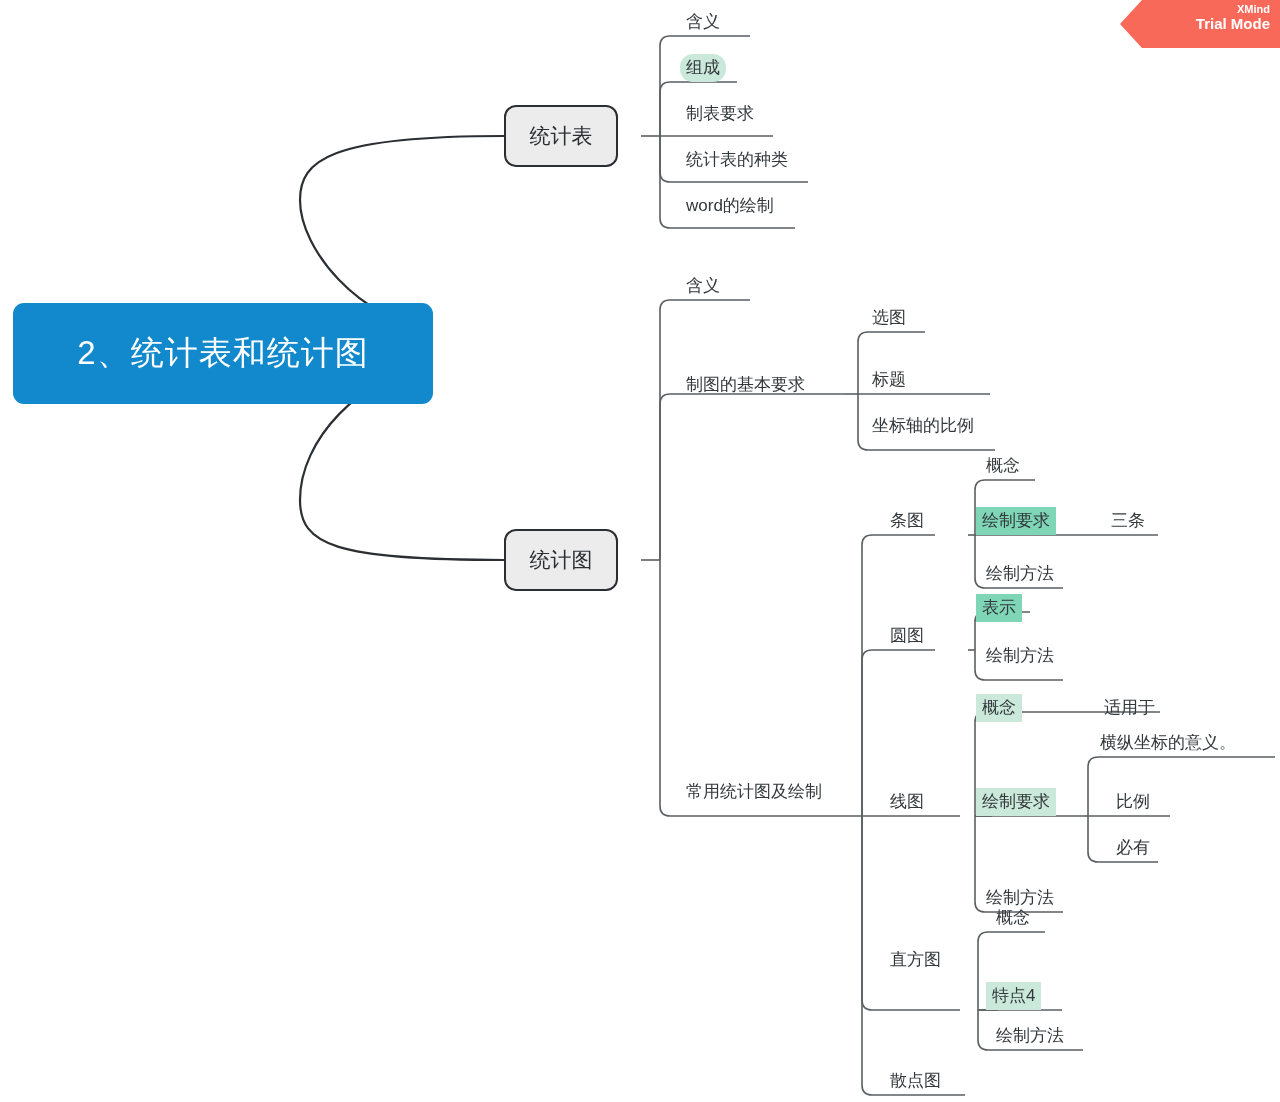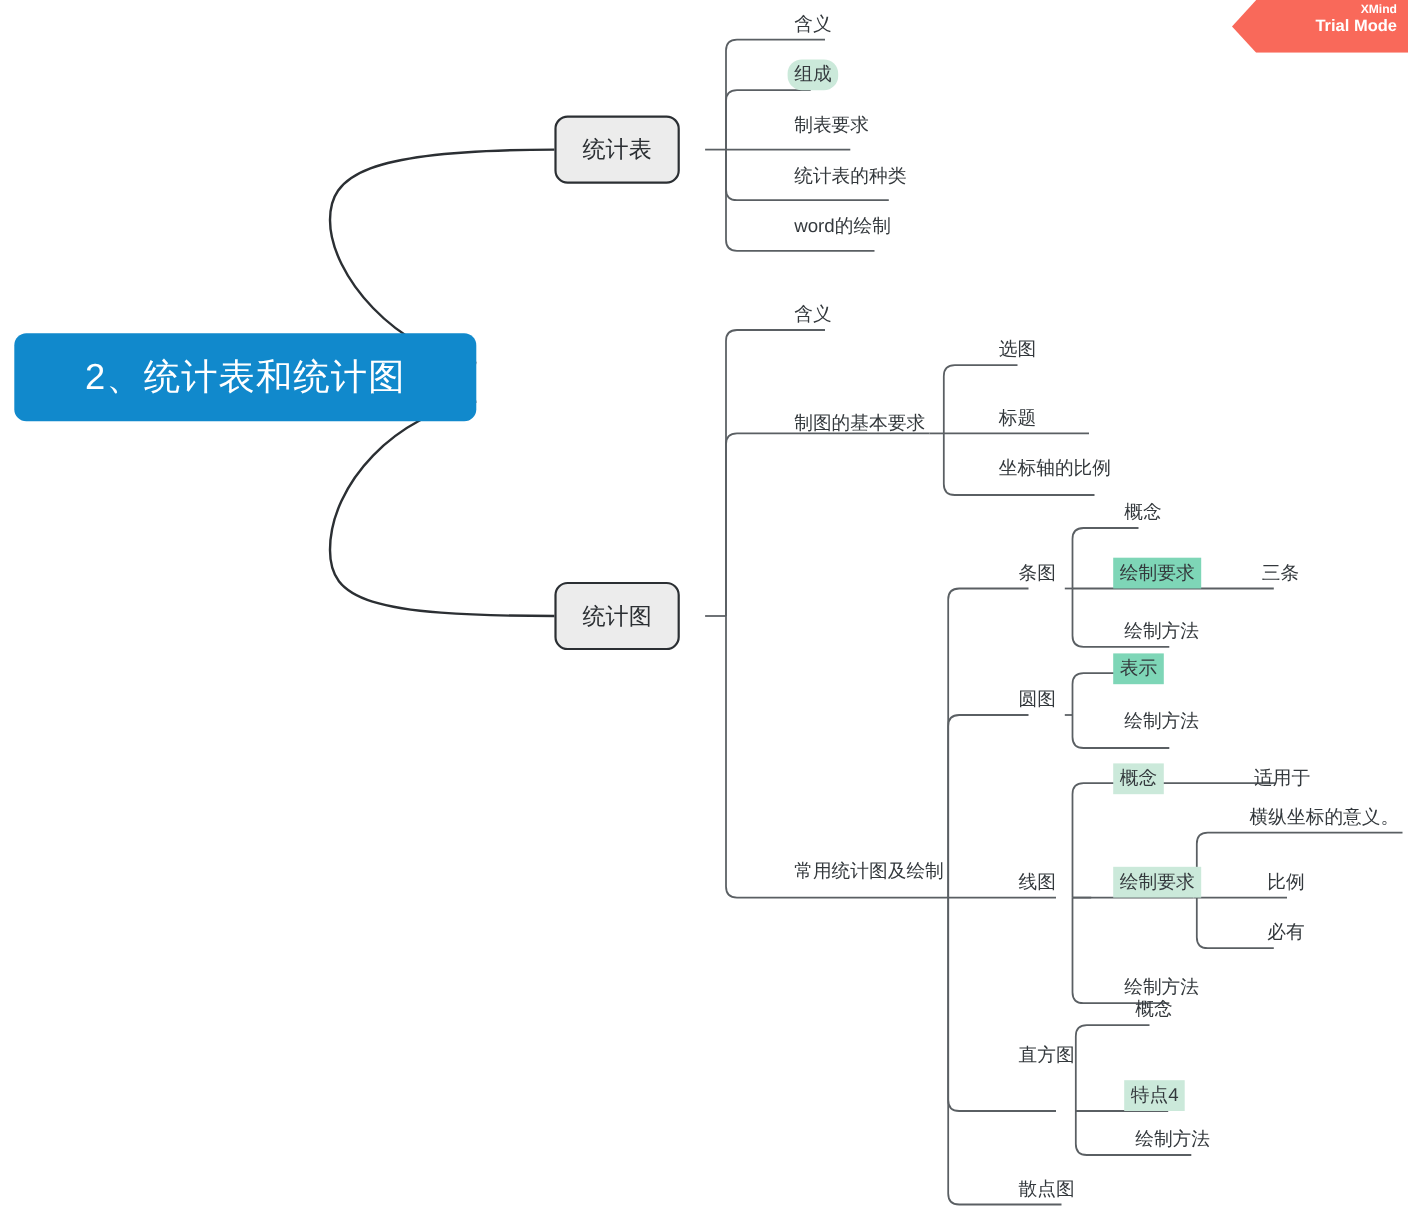--- a/index.html
+++ b/index.html
@@ -32,21 +32,21 @@
     stroke: #2b2f33;
     stroke-width: 2.2;
   }
 
   
   .root-node {
     position: absolute;
     left: 13px;
     top: 303px;
     width: 420px;
-    height: 80px;
+    height: 101px;
     background: #1189cc;
     border-radius: 11px;
     display: flex;
     align-items: center;
     justify-content: center;
     color: #ffffff;
     font-size: 33px;
     letter-spacing: 1px;
     font-weight: 400;
     box-sizing: border-box;
@@ -73,21 +73,20 @@
   
   .topic {
     position: absolute;
     font-size: 17px;
     color: #33383c;
     white-space: nowrap;
     line-height: 26px;
     padding: 1px 6px 1px 6px;
     box-sizing: border-box;
     transform: translateY(-100%);
-    margin-left: 36px;
   }
   .topic.hl-light { background: #cbe9da; }
   .topic.hl-teal  { background: #7ed6b7; }
 </style>
 </head>
 <body>
 
 <div id="canvas">
 
   <svg class="links" viewBox="0 0 1280 1102">

